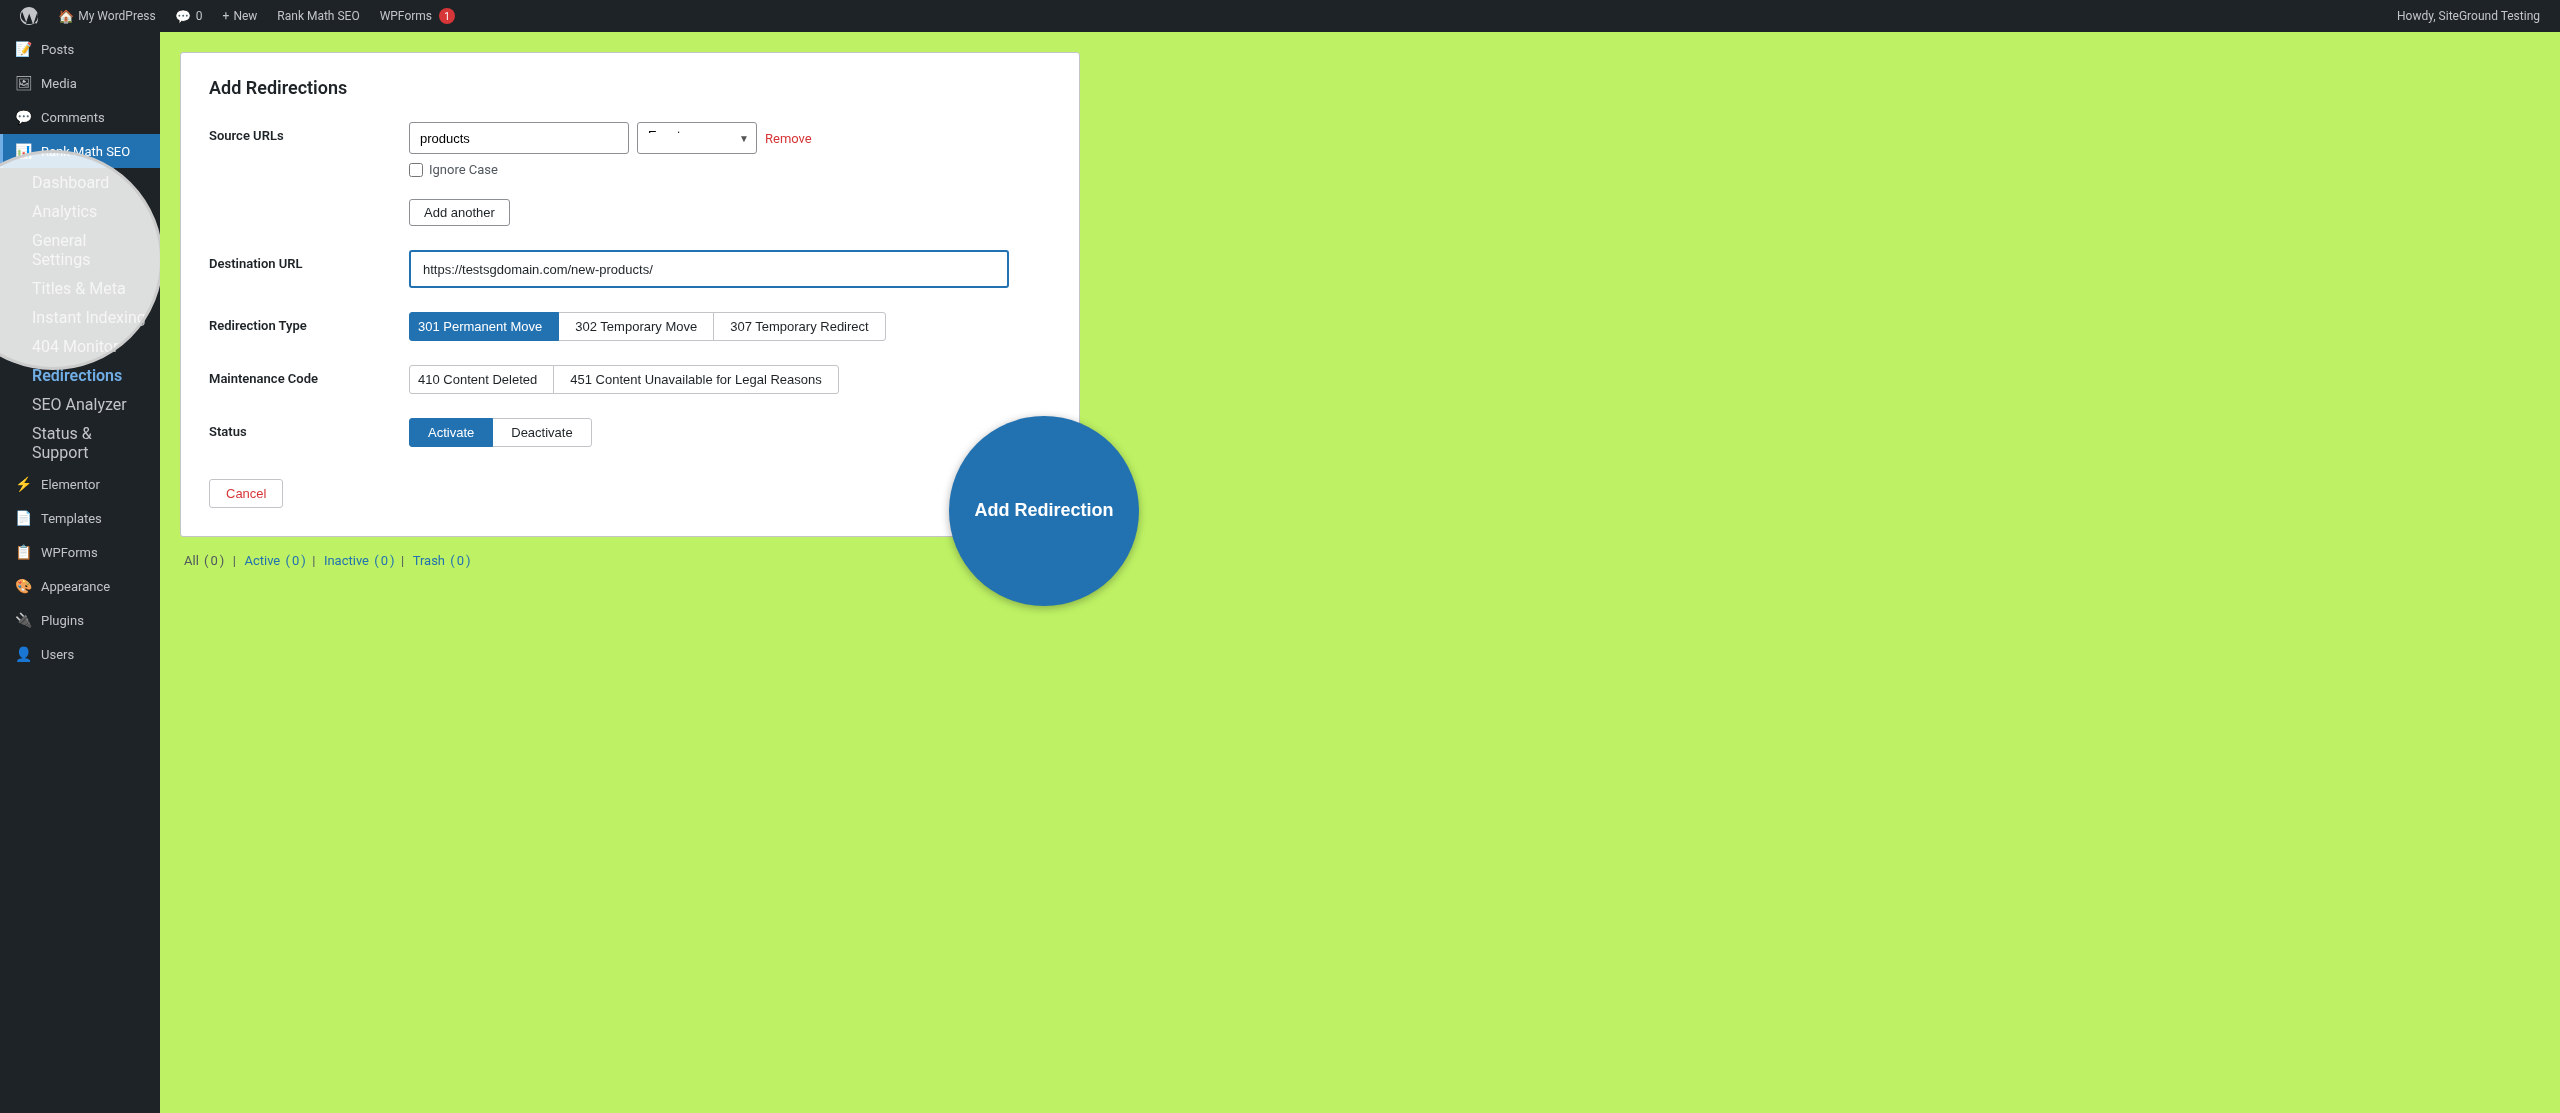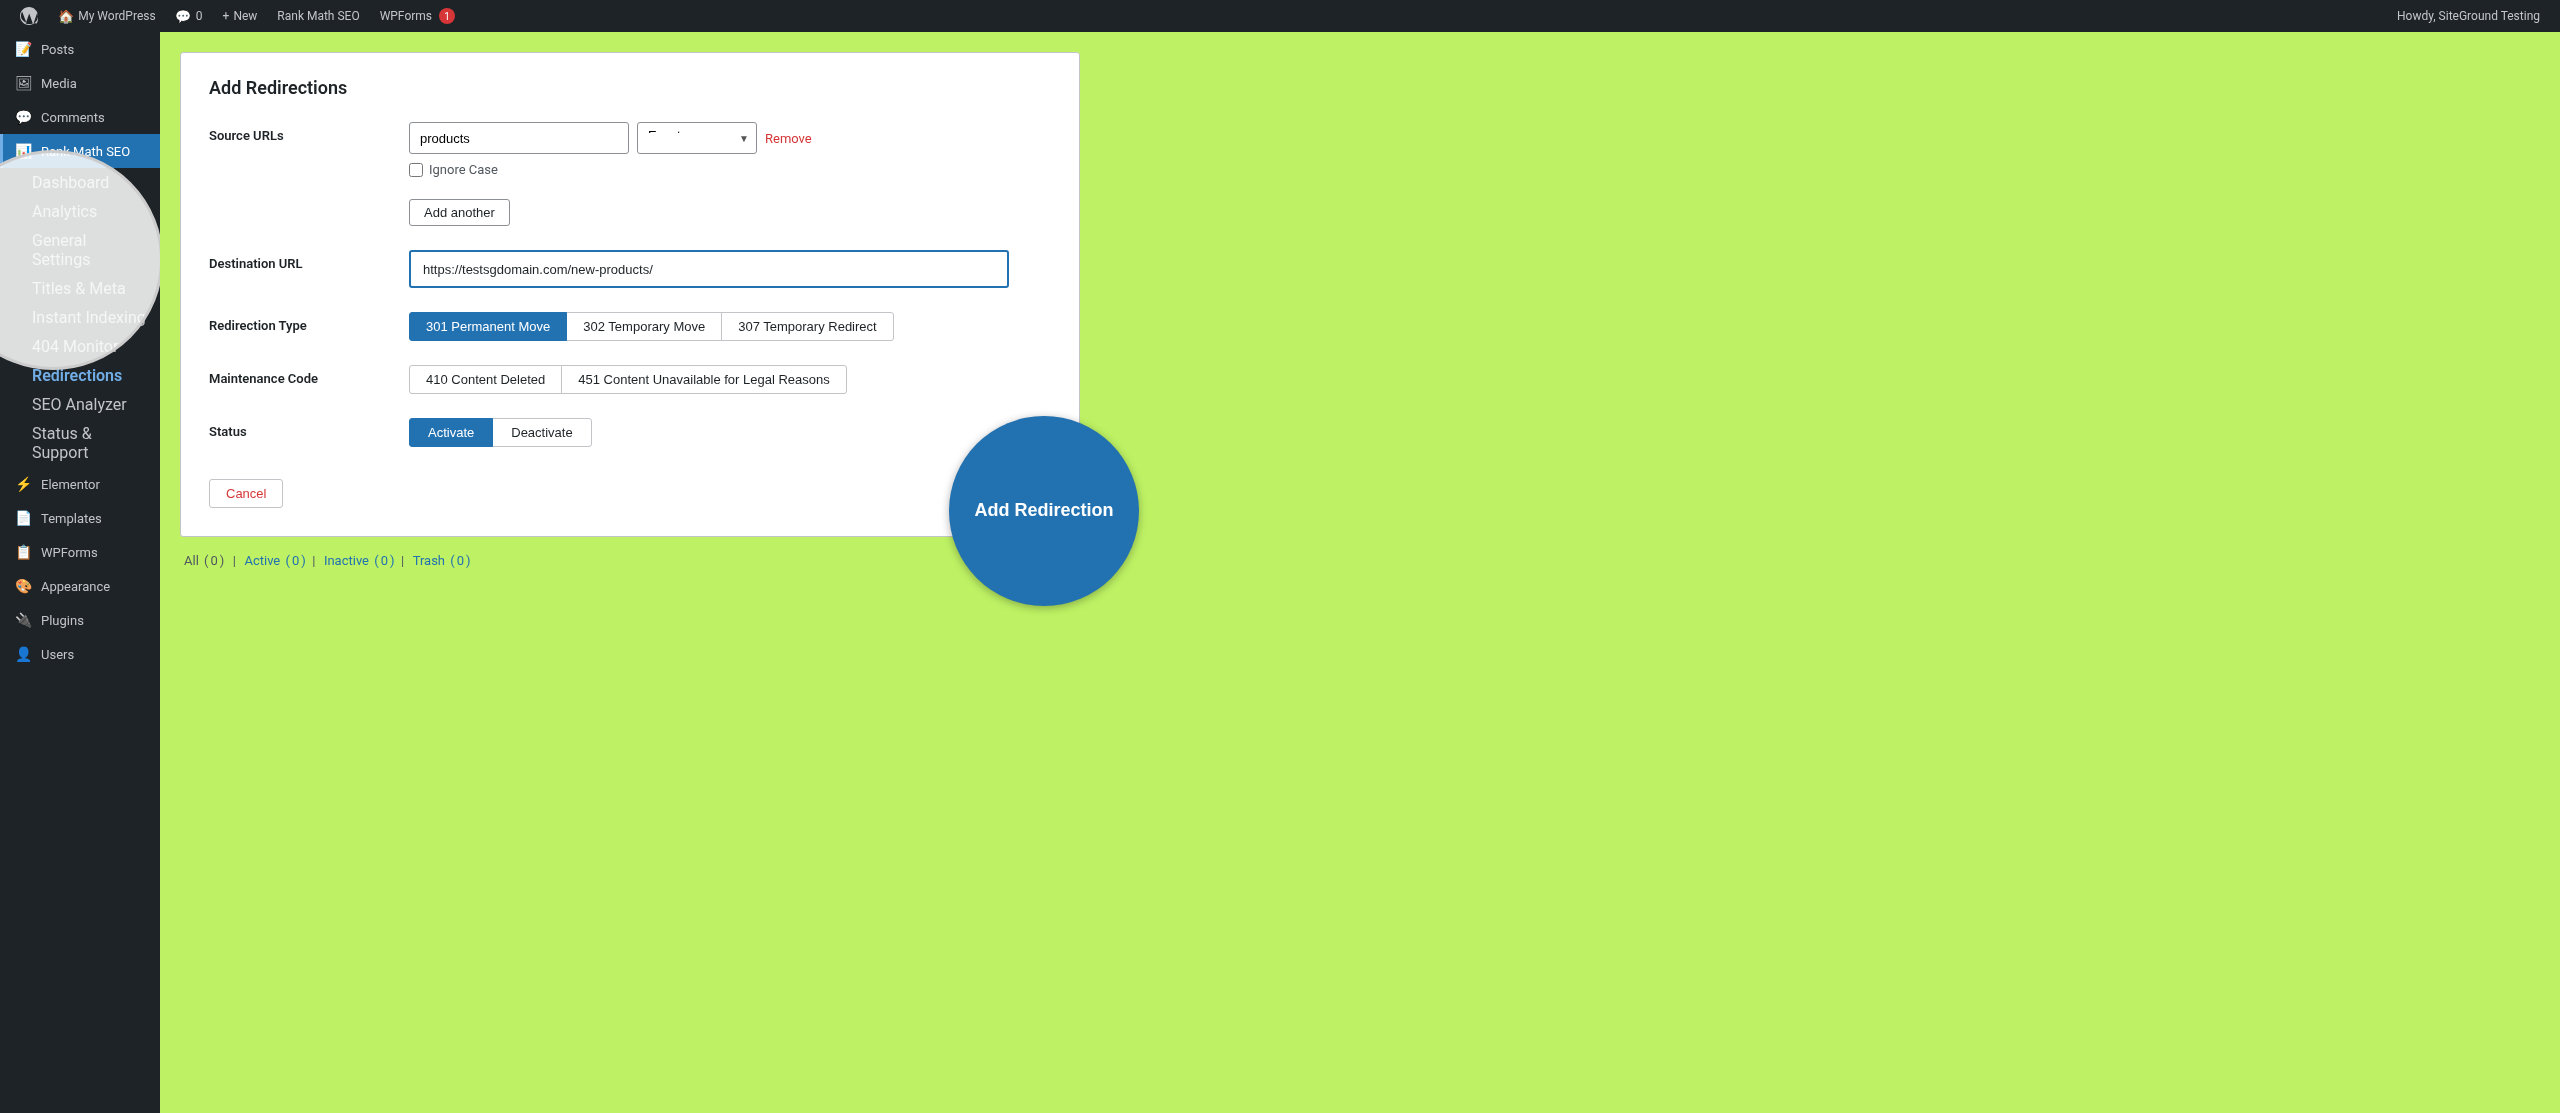--- a/index.html
+++ b/index.html
@@ -232,21 +232,21 @@
     .btn-option {
       border: 1px solid #c3c4c7;
       background: #fff;
       padding: 6px 16px;
       font-size: 13px;
       cursor: pointer;
       color: #1d2327;
       margin-right: -1px;
       position: relative;
     }
-    .btn-option:first-child { border-radius: 3px 0 0 3px; }
+    .btn-option:first-child { border-radius: 3px 0 0 3px; padding-left: 8px; }
     .btn-option:last-child { border-radius: 0 3px 3px 0; margin-right: 0; }
     .btn-option.active {
       background: #2271b1;
       color: #fff;
       border-color: #2271b1;
       z-index: 1;
     }
 
     
     .status-btn-group {

